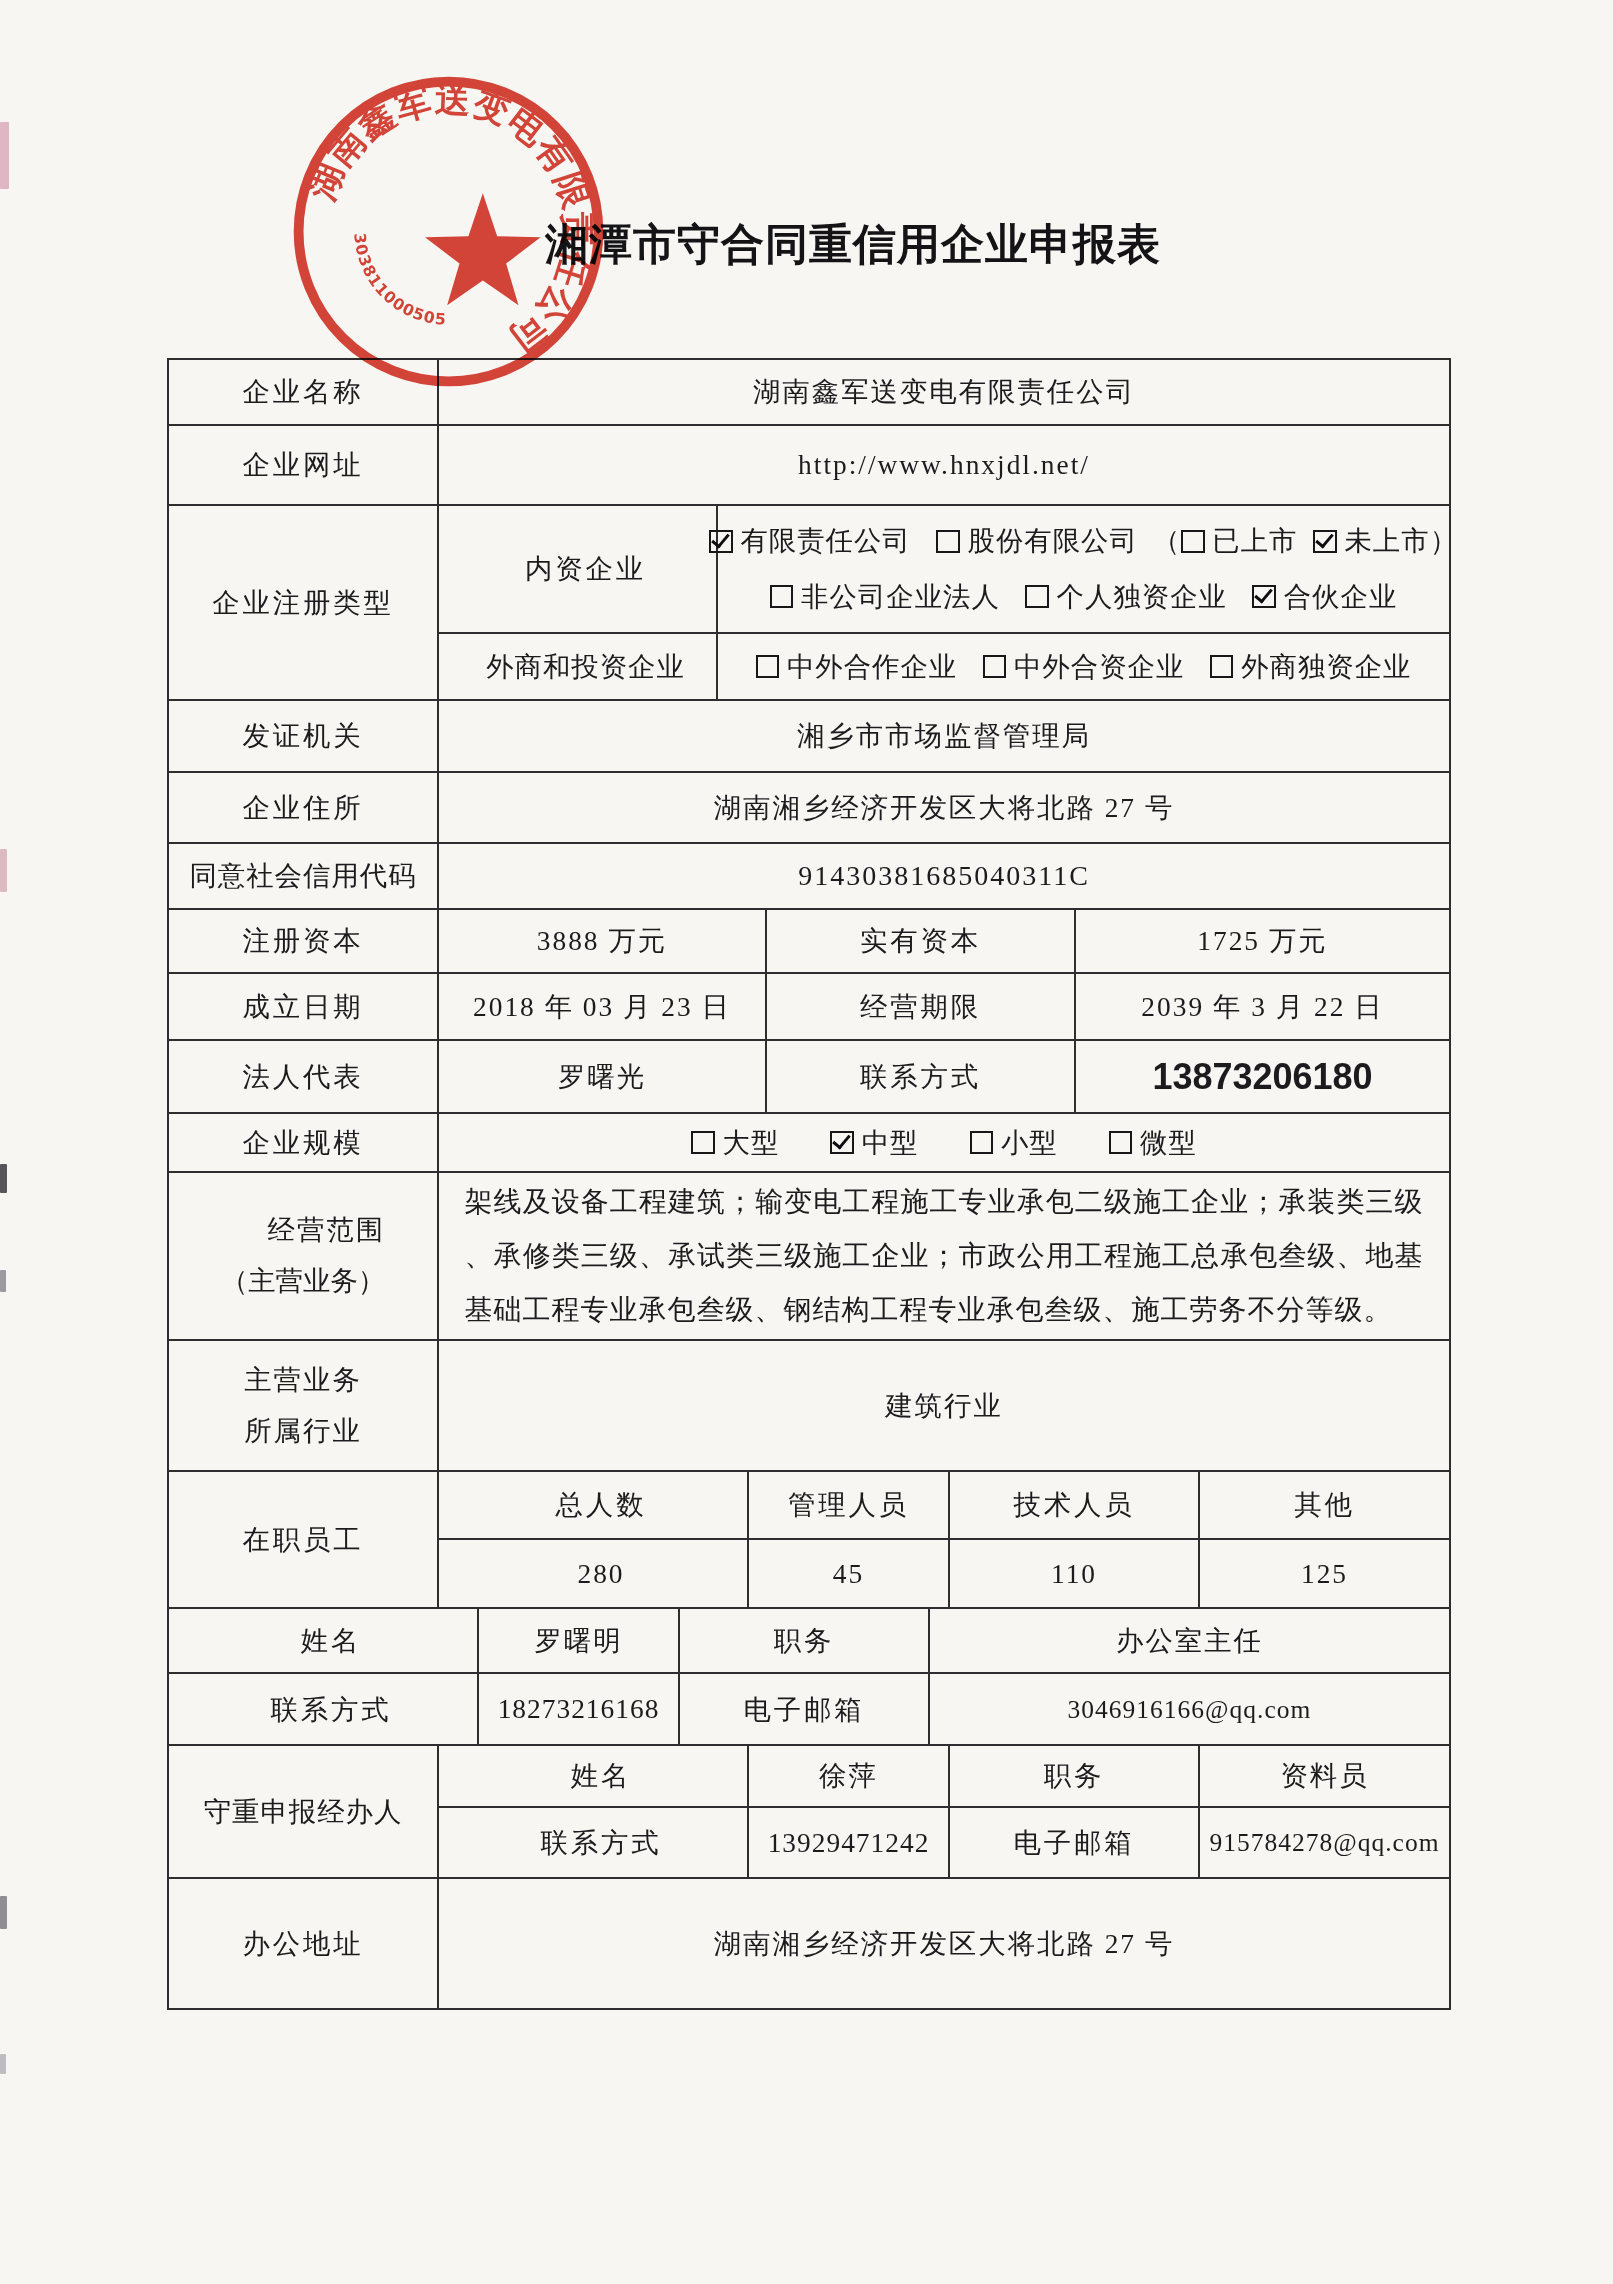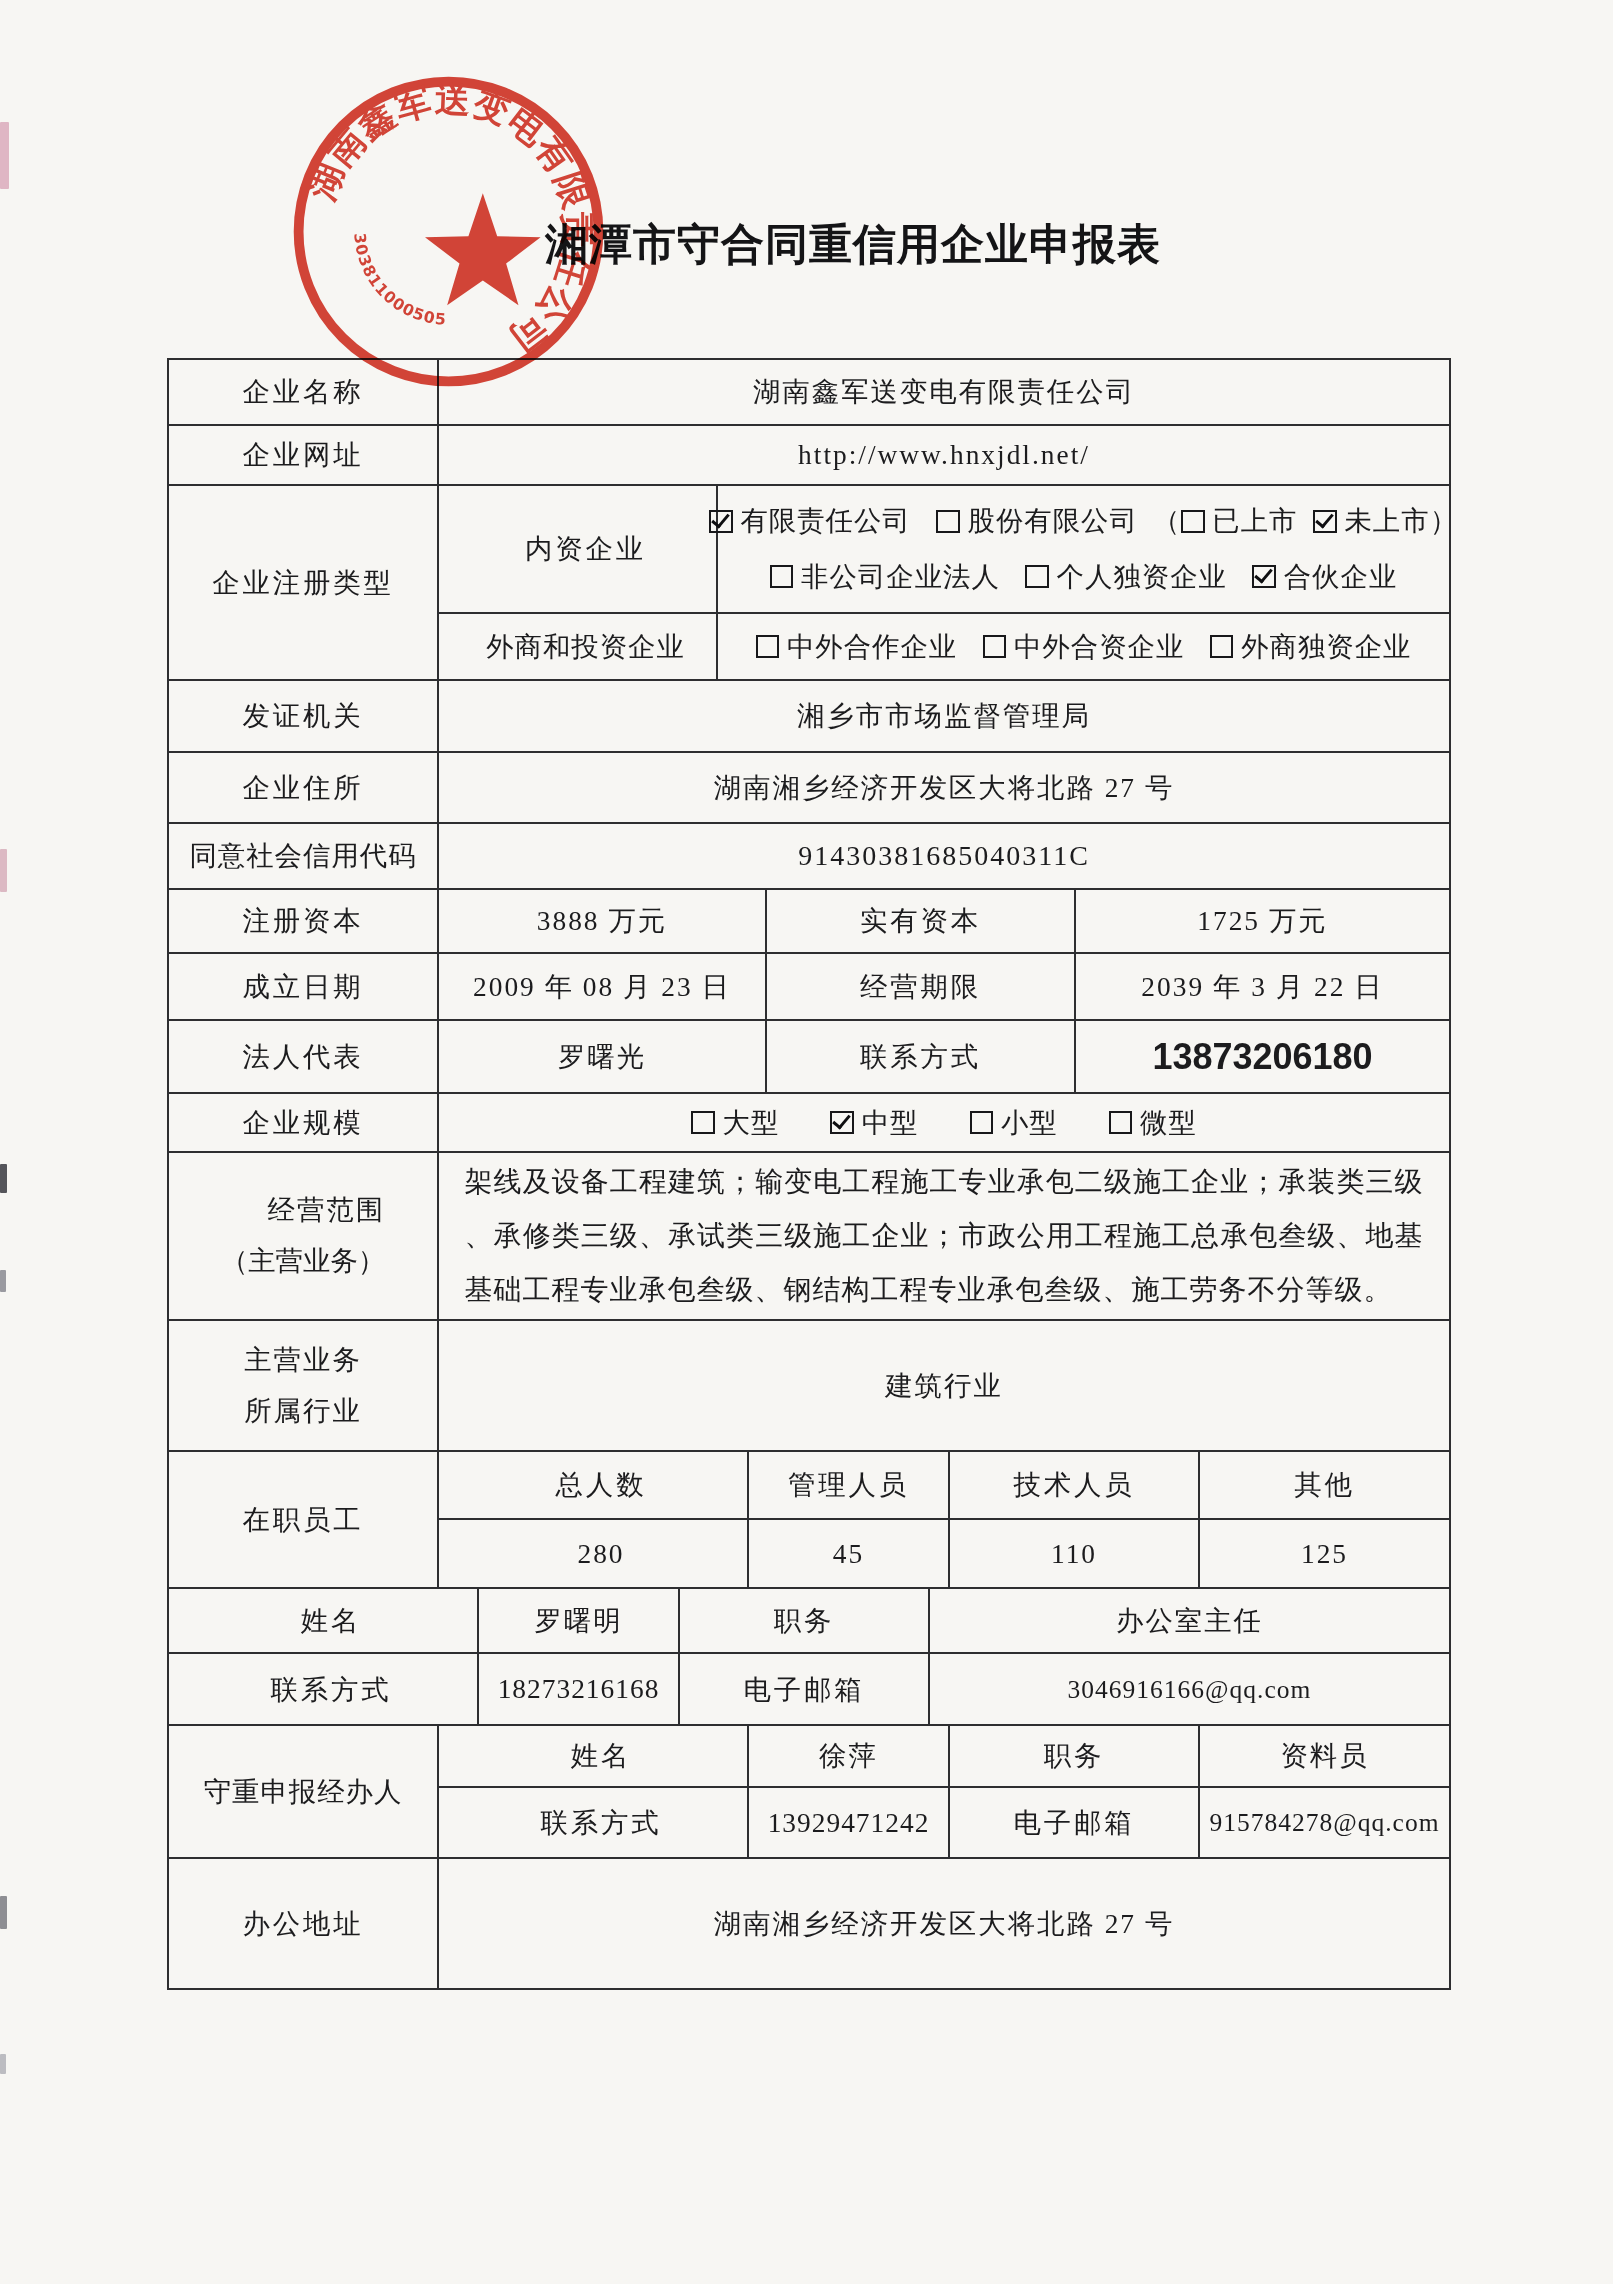--- a/index.html
+++ b/index.html
@@ -55,21 +55,21 @@
   .w345{width:328px;flex:none;}        
   .w315{width:309px;flex:none;}        
   .e1{width:294px;flex:none;text-align:right;}          
   .e2{width:201px;flex:none;}
   .e3{width:250px;flex:none;}
   .sub{flex:1;display:flex;flex-direction:column;min-width:0;}
   .subrow{display:flex;border-bottom:2px solid #2e2e30;box-sizing:border-box;flex:none;padding-left:16px;}
   .subrow:last-child{border-bottom:none;}
 
   
-  .r1{height:66px}.r2{height:60px}
+  .r1{height:66px}.r2{height:80px}
   .r-reg{height:195px}.sr-dom{height:128px}.sr-for{height:65px}
   .r5{height:72px}.r6{height:71px}.r7{height:66px}
   .r8{height:64px}.r9{height:67px}.r10{height:73px}
   .r11{height:59px}
   .r12{height:168px}.r13{height:131px}
   .r-emp{height:137px}.sr-emp{height:68px}
   .r-con{height:137px}.sr-con1{height:65px}.sr-con2{height:71px}
   .r-dec{height:133px}.sr-dec1{height:62px}.sr-dec2{height:70px}
   .r20{height:129px}
 
@@ -263,21 +263,21 @@
     <div class="cell grow">
       <span class="v">1725 万元</span>
     </div>
   </div>
 
   <div class="row r9">
     <div class="cell c-label">
       <span class="t">成立日期</span>
     </div>
     <div class="cell w345">
-      <span class="v">2009 年 08 月 23 日</span>
+      <span class="v">2018 年 03 月 23 日</span>
     </div>
     <div class="cell w315">
       <span class="t">经营期限</span>
     </div>
     <div class="cell grow">
       <span class="v">2039 年 3 月 22 日</span>
     </div>
   </div>
 
   <div class="row r10">

